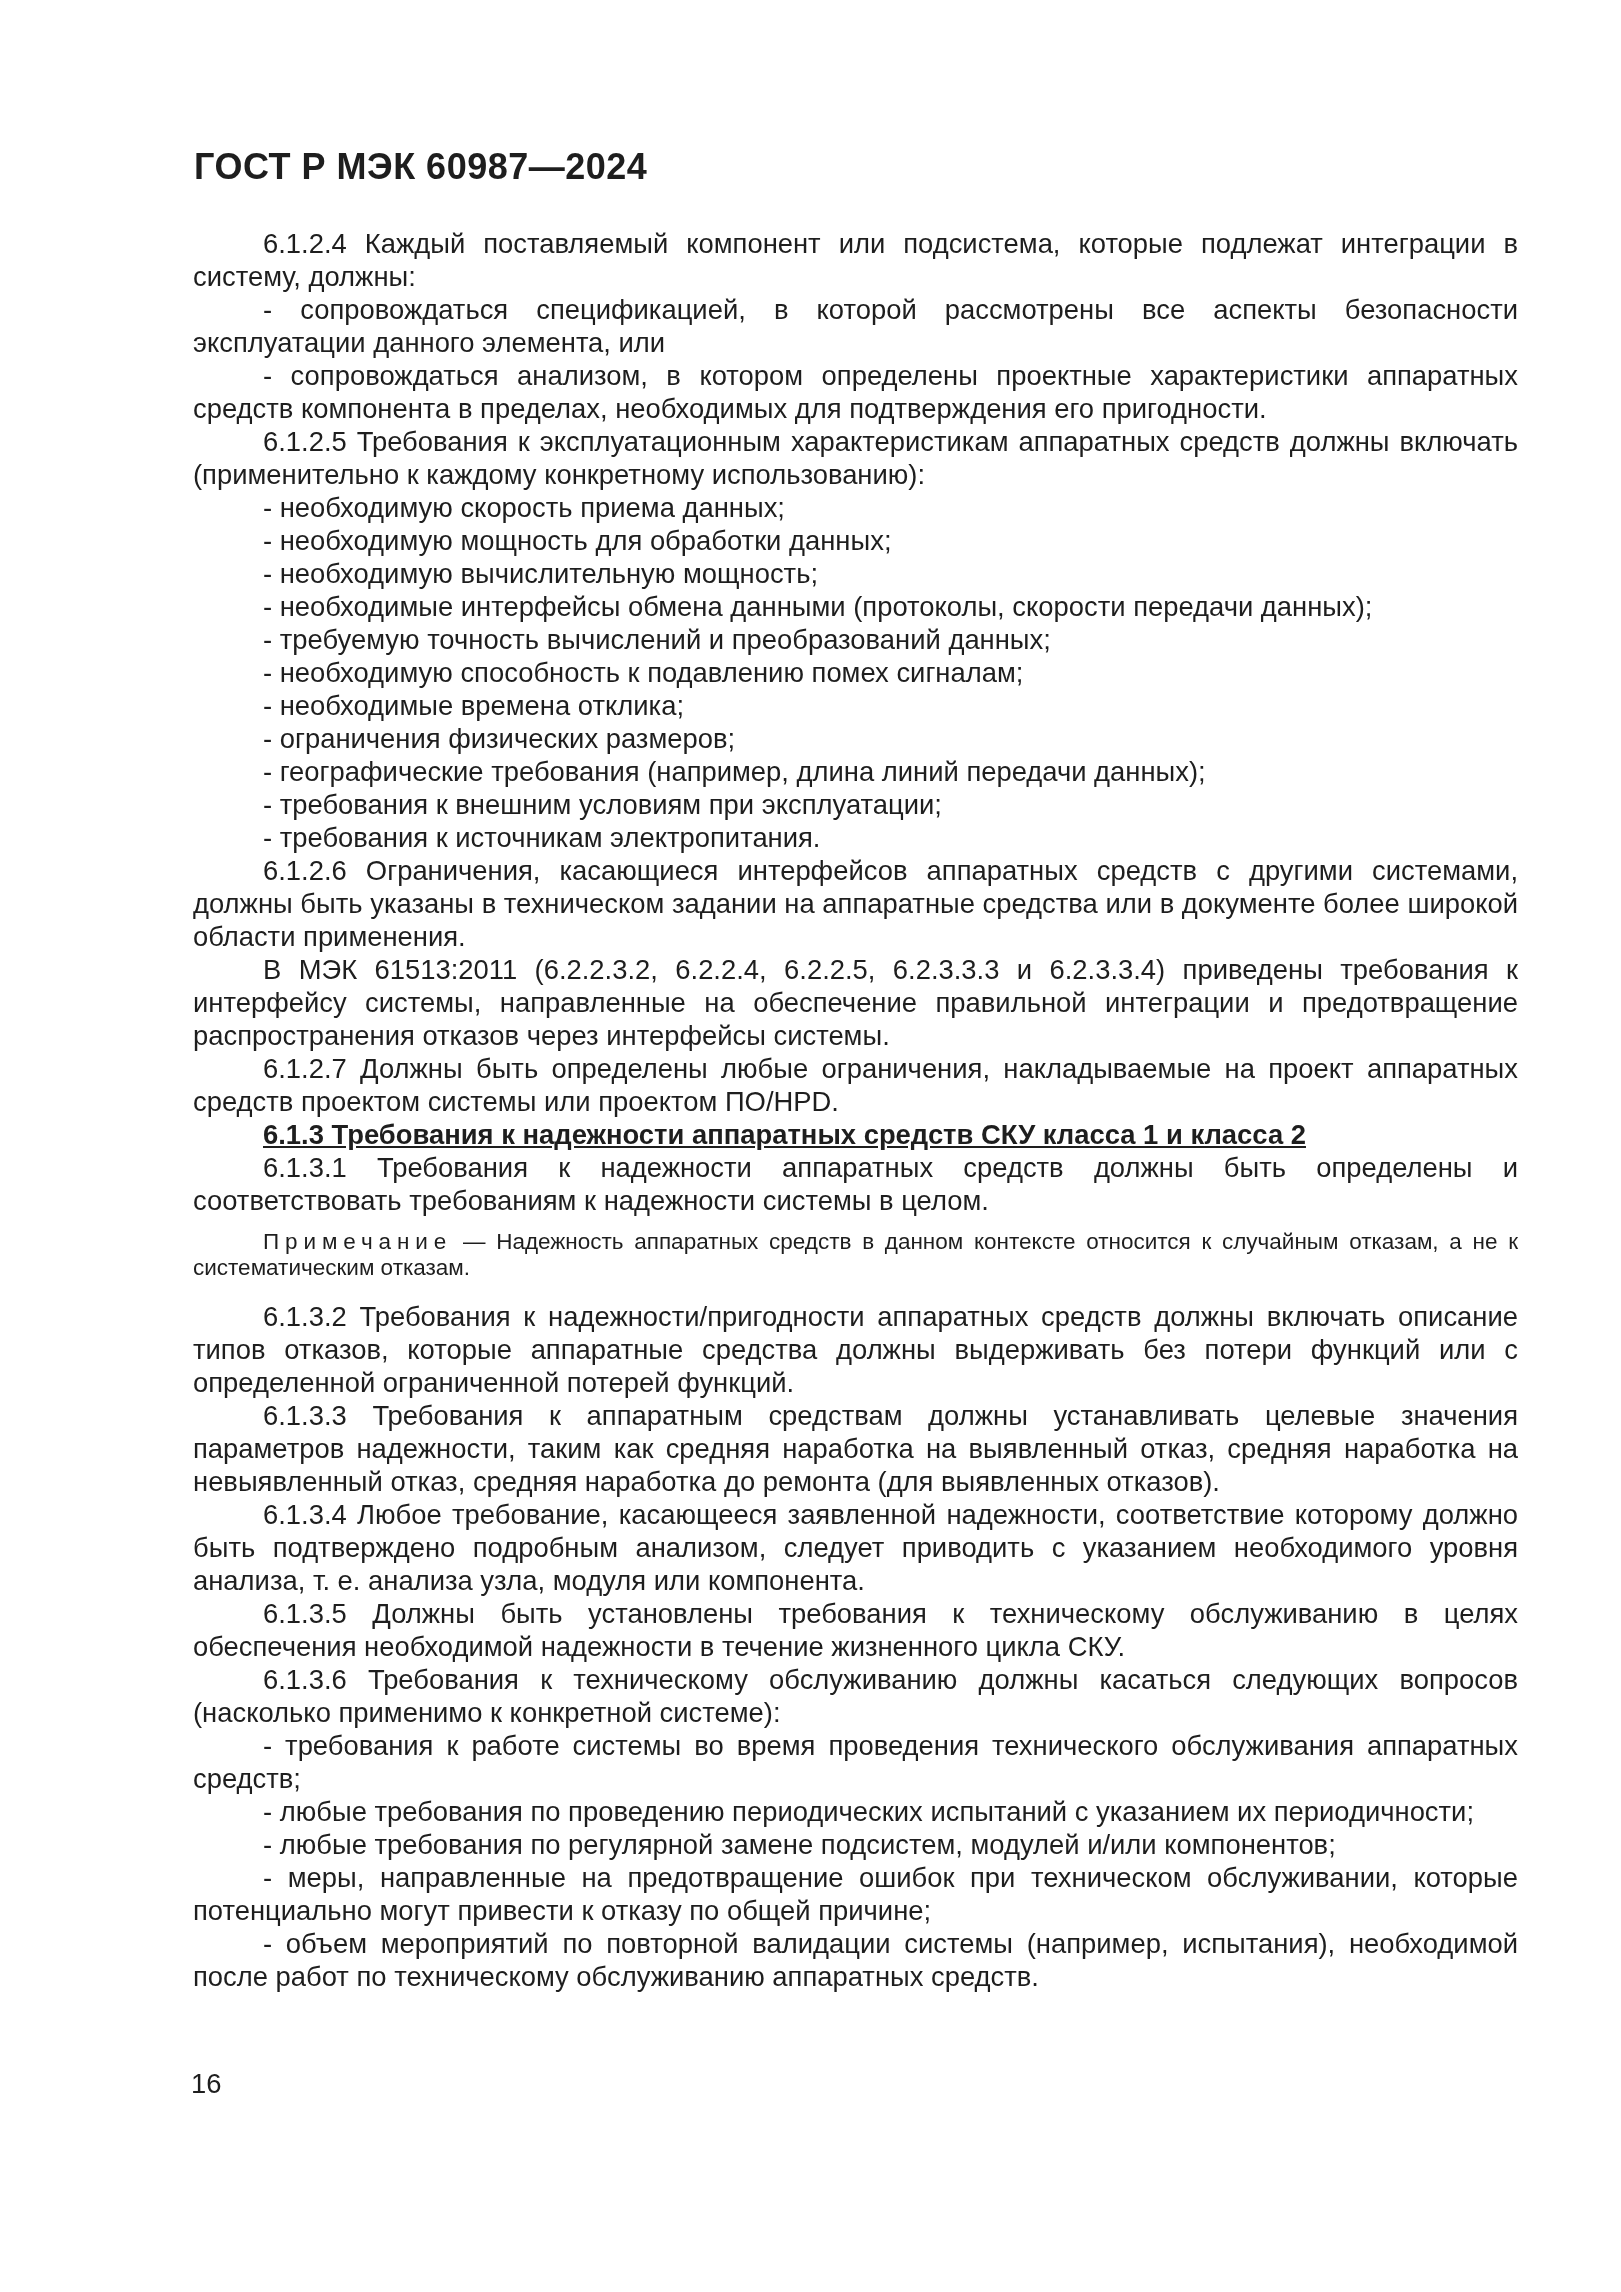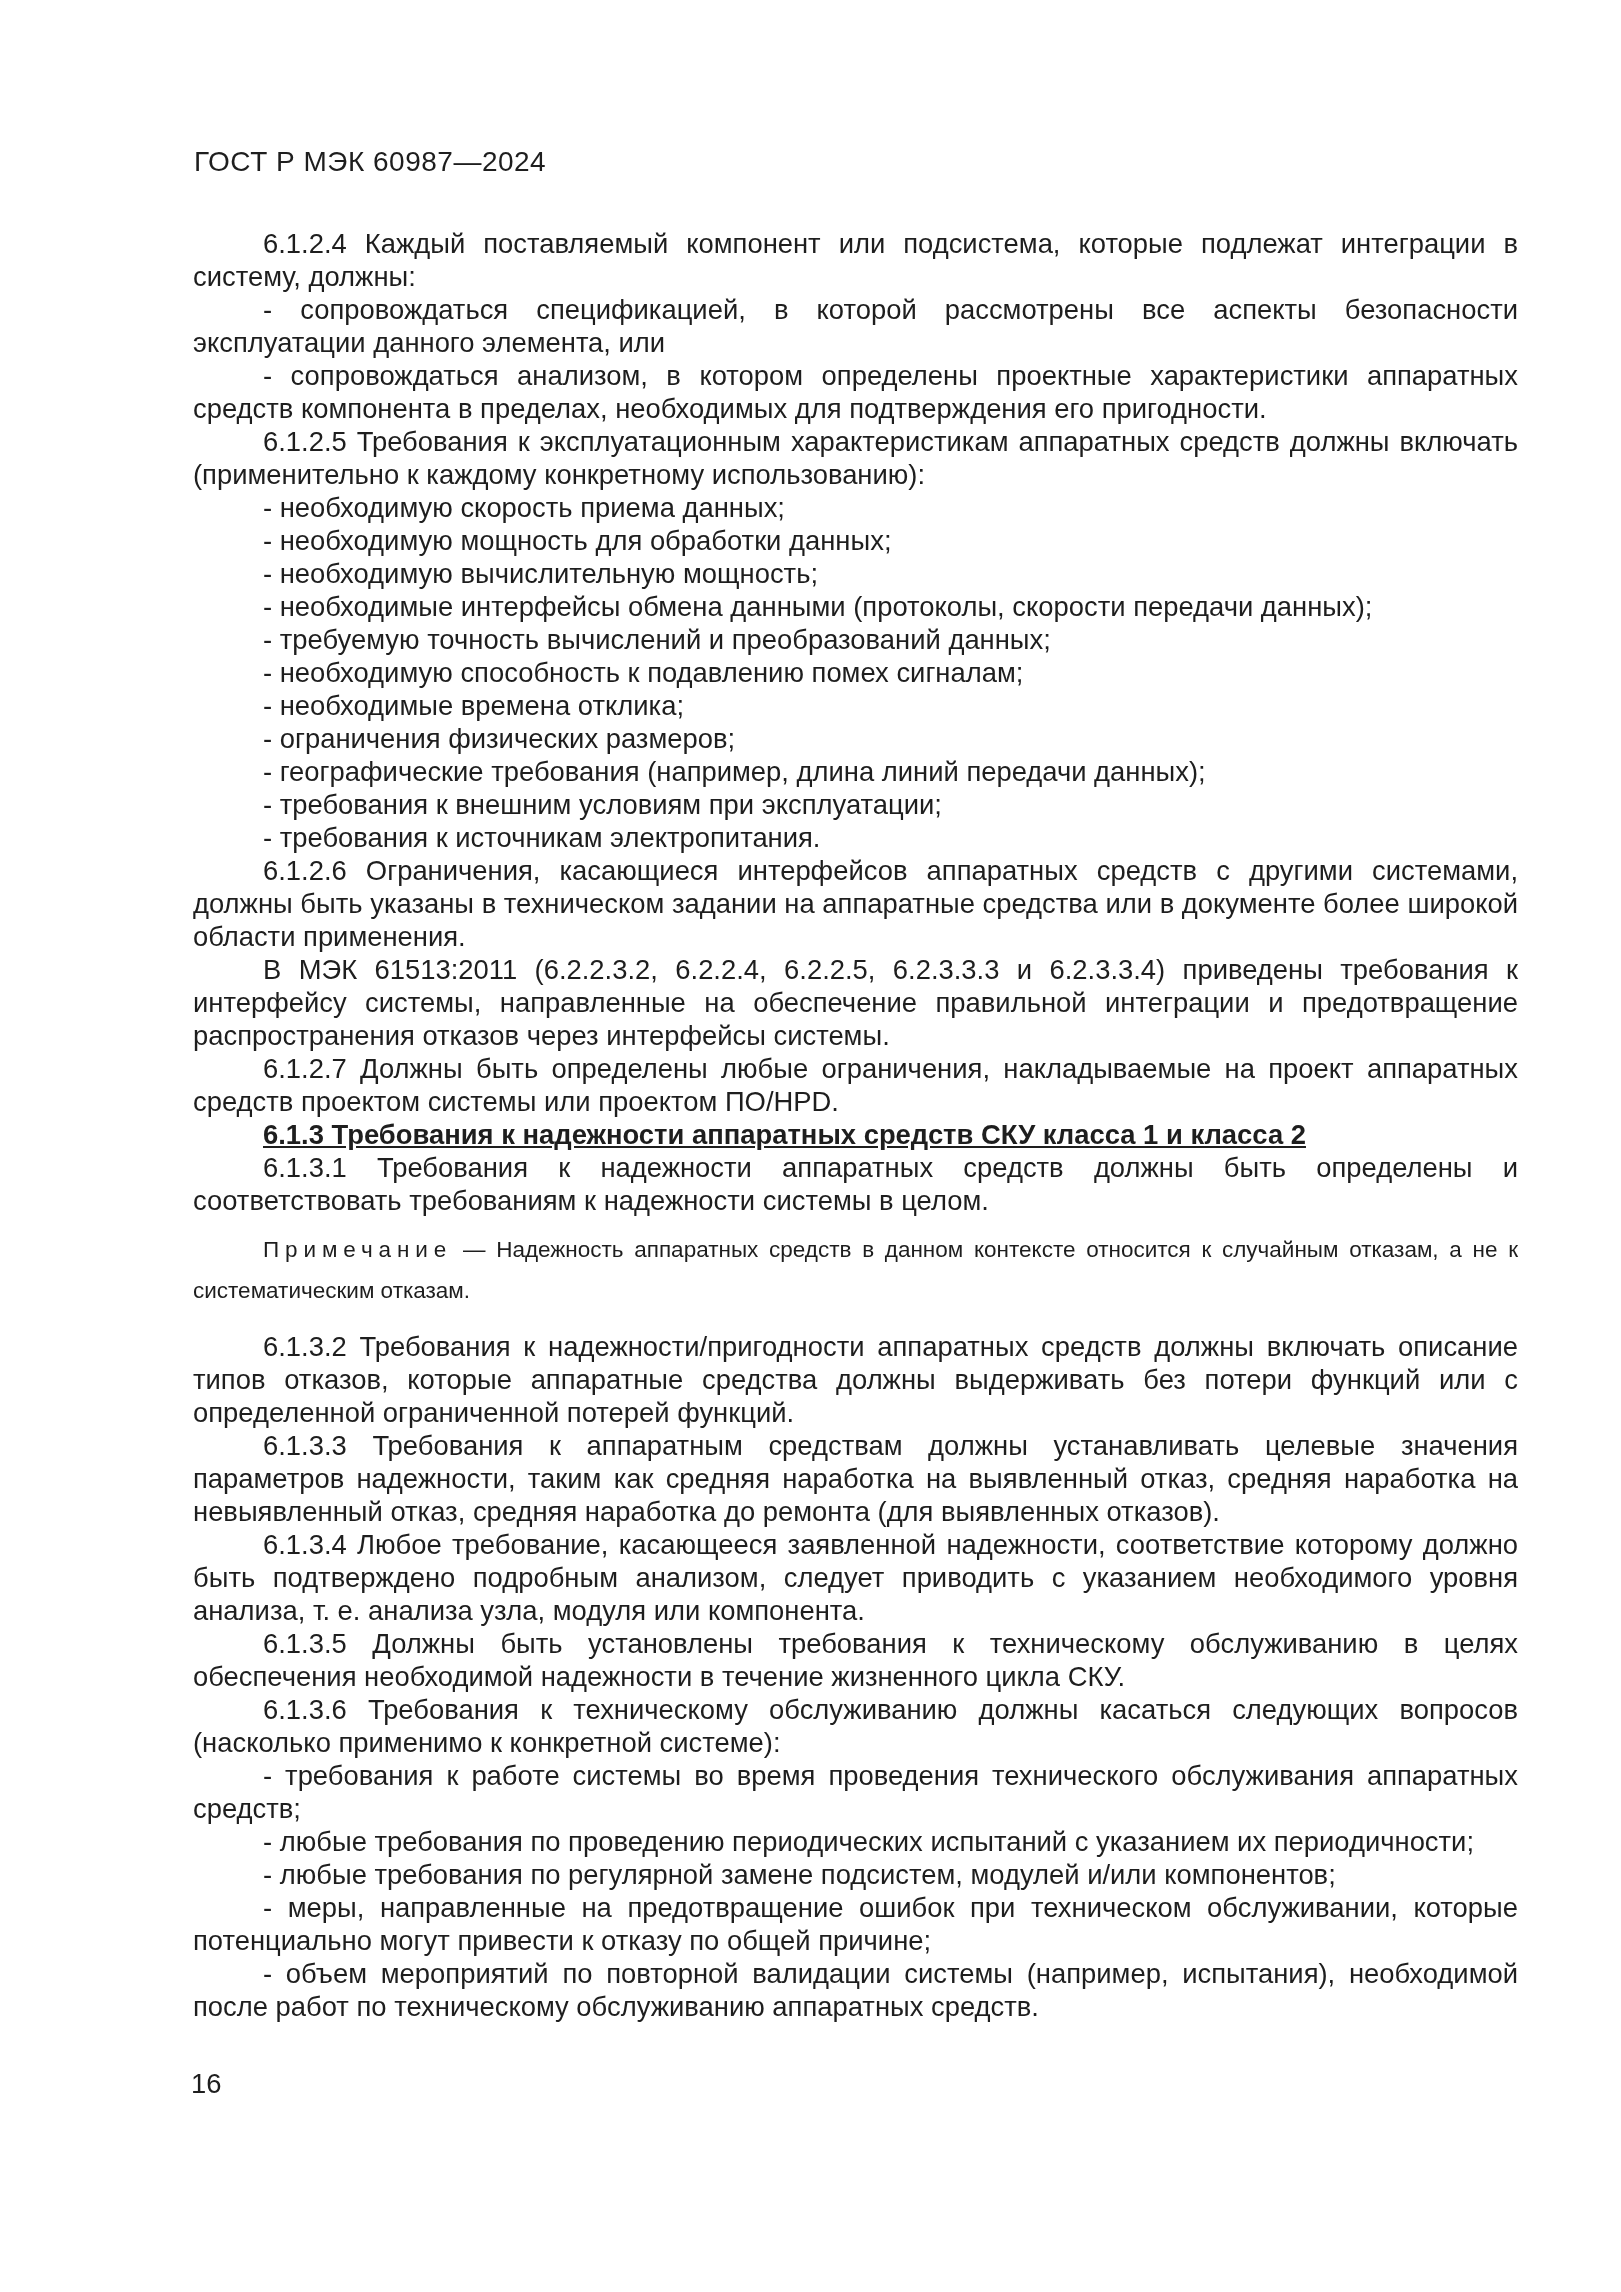--- a/index.html
+++ b/index.html
@@ -16,39 +16,39 @@
   .page {
     position: absolute;
     inset: 0;
     background: #ffffff;
     overflow: hidden;
   }
   .doc-header {
     position: absolute;
     left: 194px;
     top: 146px;
-    font-size: 28px;
-    font-weight: normal;
+    font-size: 36px;
+    font-weight: bold;
     letter-spacing: 0.5px;
     white-space: nowrap;
   }
   .doc-body {
     position: absolute;
     left: 193px;
     top: 227px;
     width: 1325px;
     font-size: 27.4px;
     line-height: 33px;
     text-align: justify;
   }
   .blk { text-indent: 70px; }
   .blk.subheading { font-weight: bold; text-decoration: underline; }
   .blk.note {
     font-size: 22.5px;
-    line-height: 41px;
+    line-height: 26px;
     margin: 11.8px 0 19.6px 0;
   }
   .note-label { letter-spacing: 5.9px; }
   .page-number {
     position: absolute;
     left: 191px;
     top: 2068px;
     font-size: 27.4px;
     text-align: right;
   }

